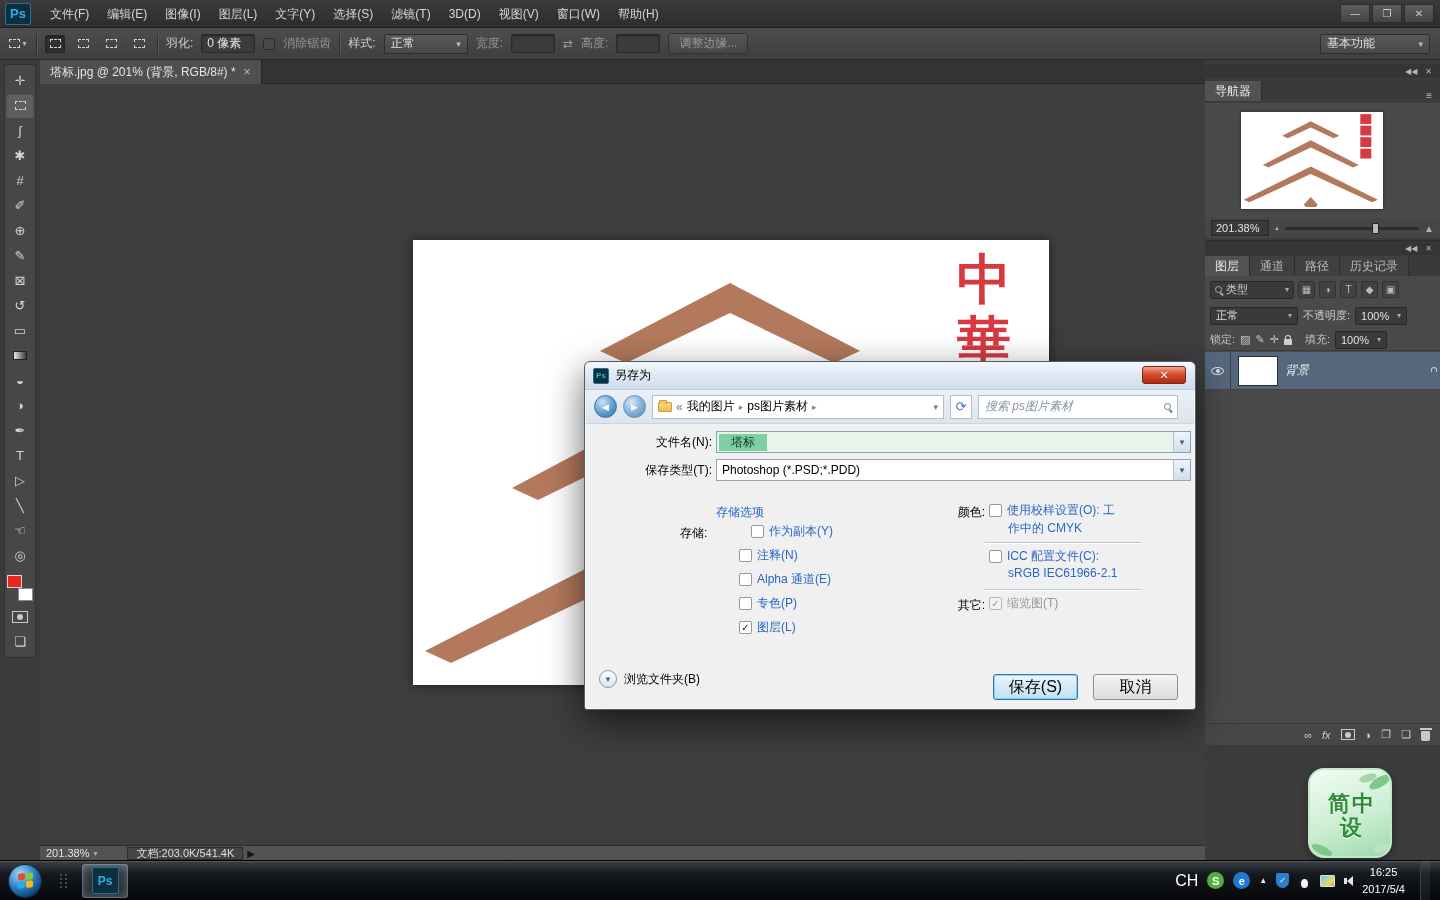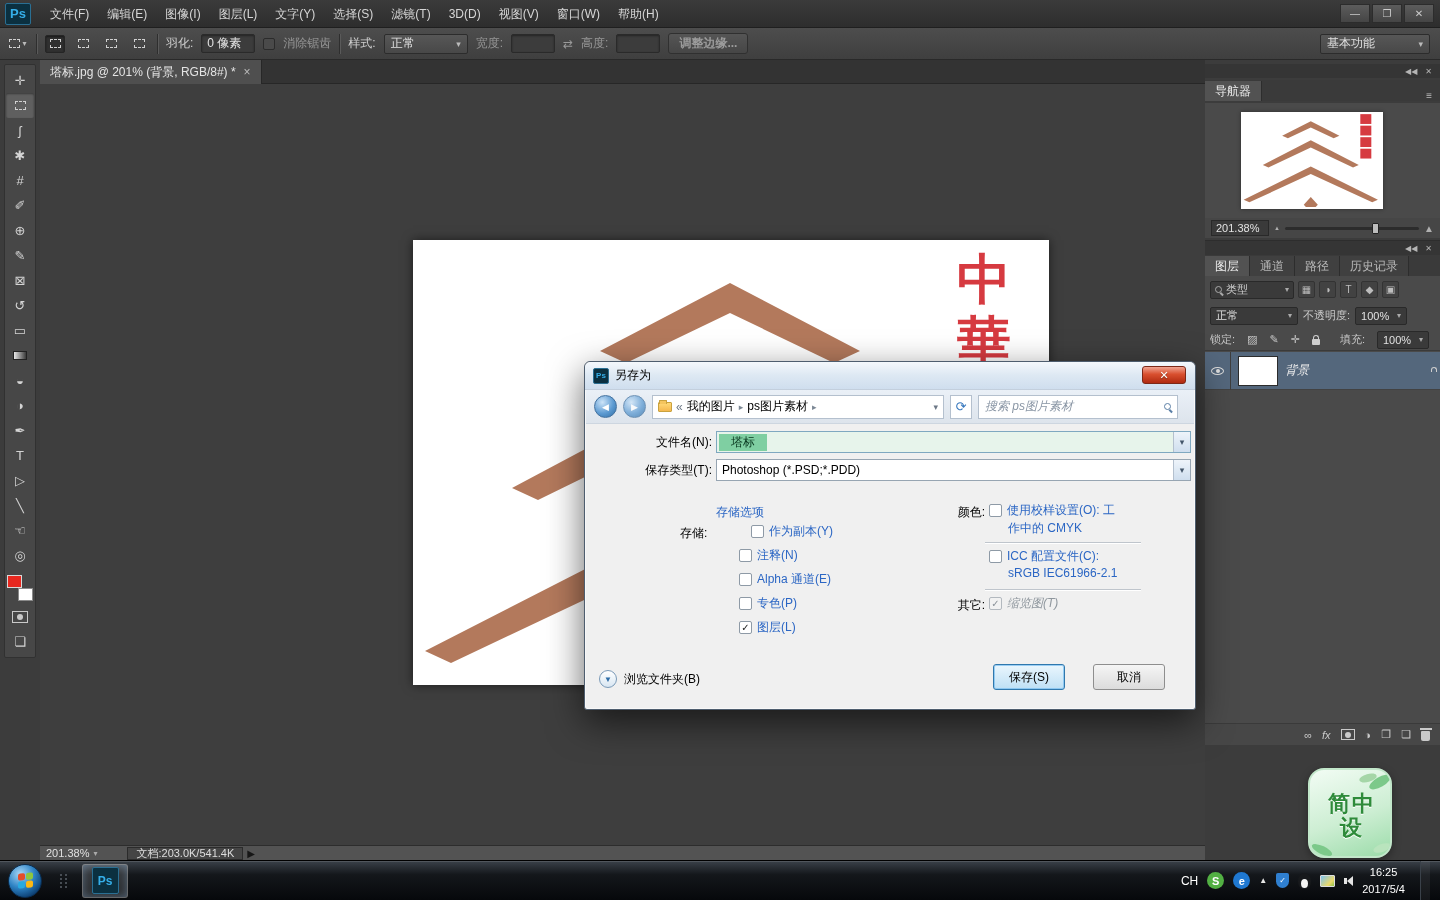--- a/index.html
+++ b/index.html
@@ -24,21 +24,21 @@
     display:flex; align-items:center; gap:8px; padding:0 8px; z-index:29; font-size:12px; }
   .vsep { width:1px; height:20px; background:#2e2e2e; box-shadow:1px 0 0 #5a5a5a; }
   .obar-label { color:#cfcfcf; }
   .obar-label.dim { color:#969696; }
   .obar-field { height:19px; background:#3c3c3c; border:1px solid #2a2a2a; box-shadow:inset 0 1px 2px rgba(0,0,0,.4);
     color:#e3e3e3; display:flex; align-items:center; padding:0 5px; border-radius:2px; }
   .combo-dark { height:20px; background:linear-gradient(#575757,#484848); border:1px solid #2c2c2c; border-radius:2px;
     display:flex; align-items:center; justify-content:space-between; padding:0 6px; color:#e0e0e0; }
   .combo-dark .arr { font-size:9px; color:#bbb; margin-left:6px; }
   .obar-btn { height:21px; padding:0 10px; background:linear-gradient(#555,#464646); border:1px solid #303030;
-    border-radius:3px; display:flex; align-items:center; color:#9c9c9c;font-weight:bold; }
+    border-radius:3px; display:flex; align-items:center; color:#9c9c9c; }
   .obar-cb { width:12px; height:12px; background:#4a4a4a; border:1px solid #2b2b2b; border-radius:2px; }
   .dashedbox { display:inline-block; width:11px; height:9px; border:1px dashed #d0d0d0; }
   .gradbox { display:inline-block; width:14px; height:9px; background:linear-gradient(90deg,#e8e8e8,#3a3a3a); border:1px solid #222; }
   .selmode { width:20px; height:18px; display:flex; align-items:center; justify-content:center; border:1px solid transparent; border-radius:2px; }
   .selmode.active { background:#303030; border-color:#252525; box-shadow:inset 0 1px 2px rgba(0,0,0,.5); }
   .spacer { flex:1; }
 
   
   .toolstrip { position:absolute; left:0; top:60px; width:40px; height:800px; background:#3c3c3c; z-index:10; }
   .tools { width:32px; margin:4px auto 0; background:#474747; border:1px solid #313131; border-radius:2px;
@@ -91,21 +91,21 @@
     align-items:center; gap:4px; padding:0 4px; color:#cfcfcf; font-size:11px; }
   .magi { position:relative; width:7px; height:7px; border:1.5px solid #a9a9a9; border-radius:50%; flex:none; }
   .magi::after { content:""; position:absolute; left:5px; top:5px; width:4px; height:1.5px; background:#a9a9a9;
     transform:rotate(45deg); transform-origin:0 0; }
   .ficon { width:17px; height:17px; display:flex; align-items:center; justify-content:center; color:#bdbdbd; font-size:10px;
     background:#424242; border:1px solid #333; border-radius:2px; }
   .blendrow { position:absolute; left:0; top:62px; width:235px; height:25px; display:flex; align-items:center; gap:5px; padding:0 5px; font-size:11px; }
   .pcombo { height:18px; background:#3a3a3a; border:1px solid #292929; border-radius:2px; display:flex;
     align-items:center; justify-content:space-between; padding:0 5px; color:#e0e0e0; font-size:11px; }
   .pcombo .arr { font-size:8px; color:#aaa; margin-left:4px; }
-  .lockrow { position:absolute; left:0; top:88px; width:235px; height:22px; display:flex; align-items:center; gap:12px;
+  .lockrow { position:absolute; left:0; top:88px; width:235px; height:22px; display:flex; align-items:center; gap:5px;
     padding:0 5px; font-size:11px; border-bottom:1px solid #3a3a3a; color:#c8c8c8; }
   .lockrow .lic { color:#c3c3c3; font-size:11px; }
   .layerrows { position:absolute; left:0; top:111px; width:235px; }
   .lrow { height:38px; background:#4f4f4f; border-bottom:1px solid #424242; display:flex; align-items:center; }
   .lrow.selected { background:#54677c; }
   .eyecell { width:26px; height:38px; border-right:1px solid #3e3e3e; display:flex; align-items:center; justify-content:center; }
   .eyei { width:13px; height:8px; border:1px solid #dcdcdc; border-radius:50%; position:relative; }
   .eyei::after { content:""; position:absolute; left:3.5px; top:1px; width:4px; height:4px; border-radius:50%; background:#dcdcdc; }
   .lthumb { width:40px; height:30px; background:#fff; border:1px solid #2c2c2c; margin:0 7px; flex:none; }
   .lname { color:#ececec; font-size:12px; }
@@ -155,30 +155,30 @@
   .flabel { position:absolute; left:0; width:127px; text-align:right; line-height:22px; color:#000; }
   .fname { position:absolute; left:131px; top:69px; width:475px; height:22px; background:#e7f4eb;
     border:1px solid #7fa8c0; display:flex; align-items:center; }
   .fname .selval { background:#7fcfa2; color:#06341c; padding:0 12px; margin-left:2px; }
   .ftype { position:absolute; left:131px; top:97px; width:475px; height:22px; background:#fff;
     border:1px solid #97a5b2; display:flex; align-items:center; }
   .ftype .val { padding-left:5px; }
   .combo-btn { margin-left:auto; width:17px; height:100%; background:linear-gradient(#eef4fa,#cfdeee);
     border-left:1px solid #b4c0ce; display:flex; align-items:center; justify-content:center; color:#44566a; font-size:9px; }
   .bluetxt { color:#2b66c4; }
-  .graytxt { color:#8f979e;font-style:italic; }
+  .graytxt { color:#8f979e; }
   .cb { width:13px; height:13px; background:#fff; border:1px solid #8e9aa6; border-radius:2px; flex:none;
     display:flex; align-items:center; justify-content:center; font-size:10px; color:#222; font-weight:bold; }
   .cb.dis { background:#f2f2f2; border-color:#b3b9bf; color:#8b9299; }
   .optrow { position:absolute; display:flex; align-items:center; gap:5px; height:16px; }
   .dlgsep { position:absolute; left:400px; width:156px; border-top:1px solid #bfc5cc; box-shadow:0 1px 0 #fff; }
   .browse { position:absolute; left:14px; top:308px; display:flex; align-items:center; gap:7px; }
   .browsecirc { width:18px; height:18px; border-radius:50%; border:1px solid #7a9ab8;
     background:linear-gradient(#ffffff,#d8e6f2); color:#2f6da8; font-size:8px; display:flex; align-items:center; justify-content:center; }
-  .dlg-btn { position:absolute; top:302px; height:26px; width:72px; border-radius:3px; font-size:12px;
+  .dlg-btn { position:absolute; top:312px; height:26px; width:85px; border-radius:3px; font-size:16px;
     display:flex; align-items:center; justify-content:center; border:1px solid #8e8e8e;
     background:linear-gradient(#f5f5f5,#dcdcdc); color:#000; }
   .dlg-btn.primary { left:408px; border-color:#3078ad; background:linear-gradient(#eaf6fd,#bee0f5);
     box-shadow:0 0 0 1px rgba(120,190,240,.7) inset; }
   .dlg-btn.cancel { left:508px; }
 
   
   .taskbar { position:absolute; left:0; top:860px; width:1440px; height:40px;
     background:linear-gradient(#3a4149,#14171b 35%,#06080b); border-top:1px solid #000;
     box-shadow:inset 0 1px 0 rgba(255,255,255,.12); display:flex; align-items:center; z-index:50; }
@@ -190,21 +190,21 @@
   .flag i:nth-child(1){background:#e44c2a;} .flag i:nth-child(2){background:#8dc63f;}
   .flag i:nth-child(3){background:#29aae1;} .flag i:nth-child(4){background:#fdb813;}
   .grip { display:grid; grid-template-columns:3px 3px; gap:2px; margin:0 10px; }
   .grip i { width:2px; height:2px; background:#5a6168; border-radius:50%; }
   .taskbtn { width:46px; height:34px; margin-left:4px; border-radius:3px; background:rgba(255,255,255,.14);
     border:1px solid rgba(255,255,255,.28); display:flex; align-items:center; justify-content:center;
     box-shadow:inset 0 0 8px rgba(160,210,255,.35); }
   .taskbtn .psi { width:27px; height:27px; background:#0b3040; border:1px solid #2a6f93; color:#35aee8;
     font-weight:bold; font-size:12px; display:flex; align-items:center; justify-content:center; border-radius:2px; }
   .tray { margin-left:auto; display:flex; align-items:center; gap:9px; padding-right:10px; }
-  .traytxt { color:#fff; font-size:12px; }
+  .traytxt { color:#fff; font-size:16px; }
   .traycirc { width:17px; height:17px; border-radius:50%; color:#fff; font-size:11px; font-weight:bold;
     display:flex; align-items:center; justify-content:center; }
   .caret { color:#e8e8e8; font-size:8px; }
   .shieldi { width:13px; height:15px; background:#2f7fd0; border-radius:2px 2px 7px 7px; color:#fff; font-size:8px;
     display:flex; align-items:center; justify-content:center; }
   .pengi { position:relative; width:13px; height:16px; background:#17191c; border-radius:50% 50% 45% 45%; }
   .pengi::after { content:""; position:absolute; left:3px; top:6px; width:7px; height:9px; background:#f4f4f4; border-radius:50%; }
   .photoi { width:15px; height:12px; background:linear-gradient(135deg,#7fc3ef,#ead86b 70%,#8bc34a); border:1px solid #ddd; border-radius:1px; }
   .spk { display:flex; align-items:center; }
   .spk i.box { width:3px; height:6px; background:#e4e4e4; }

